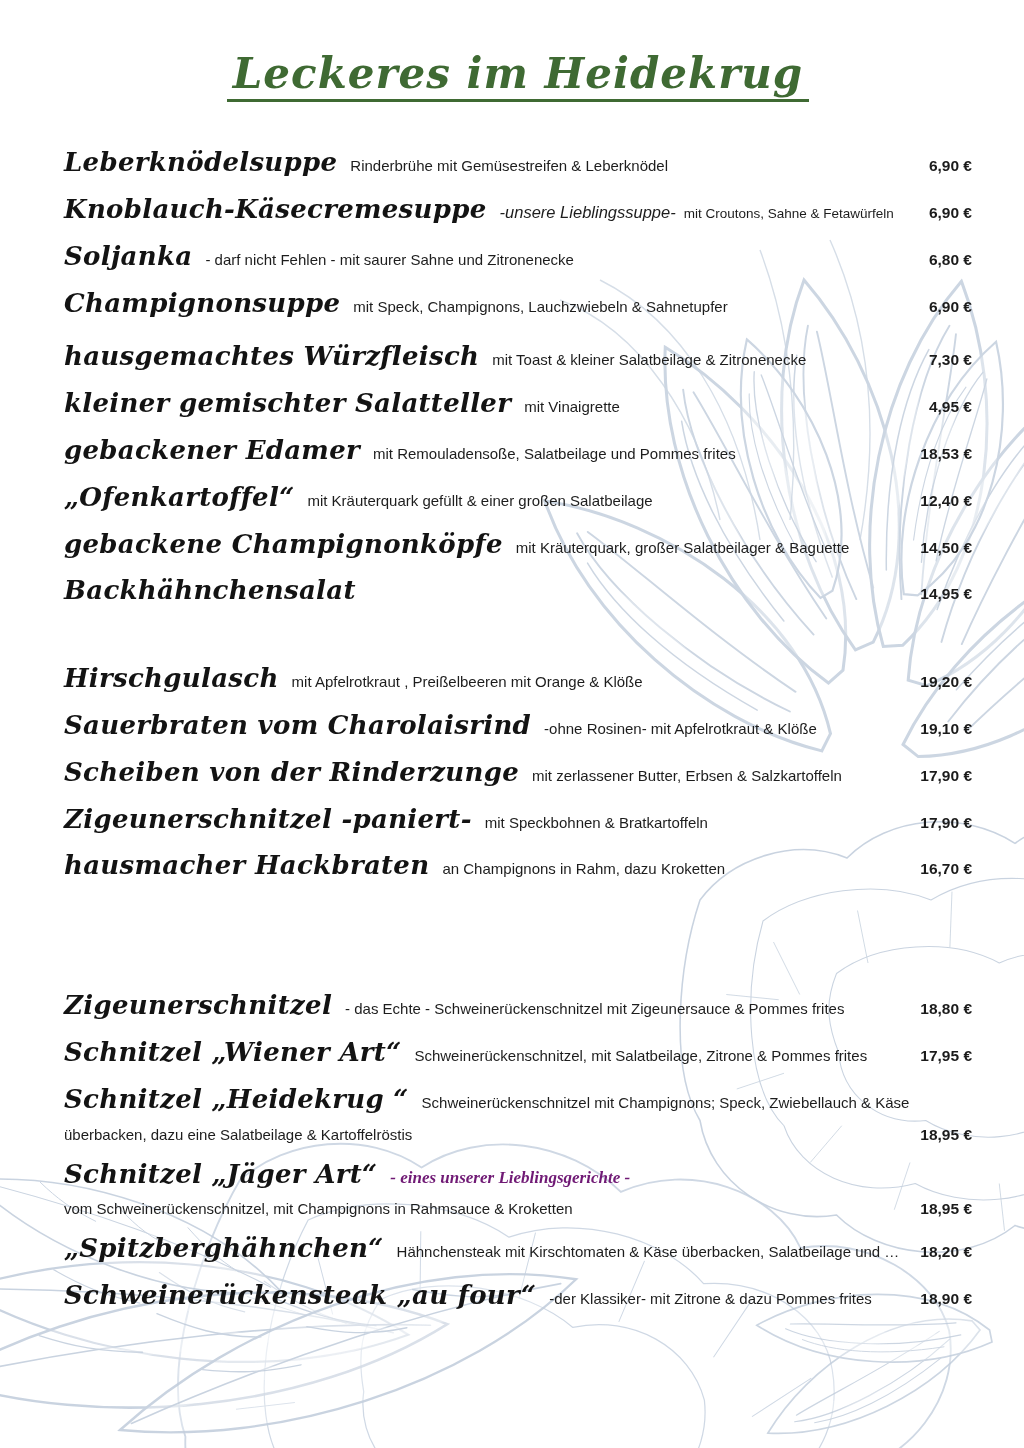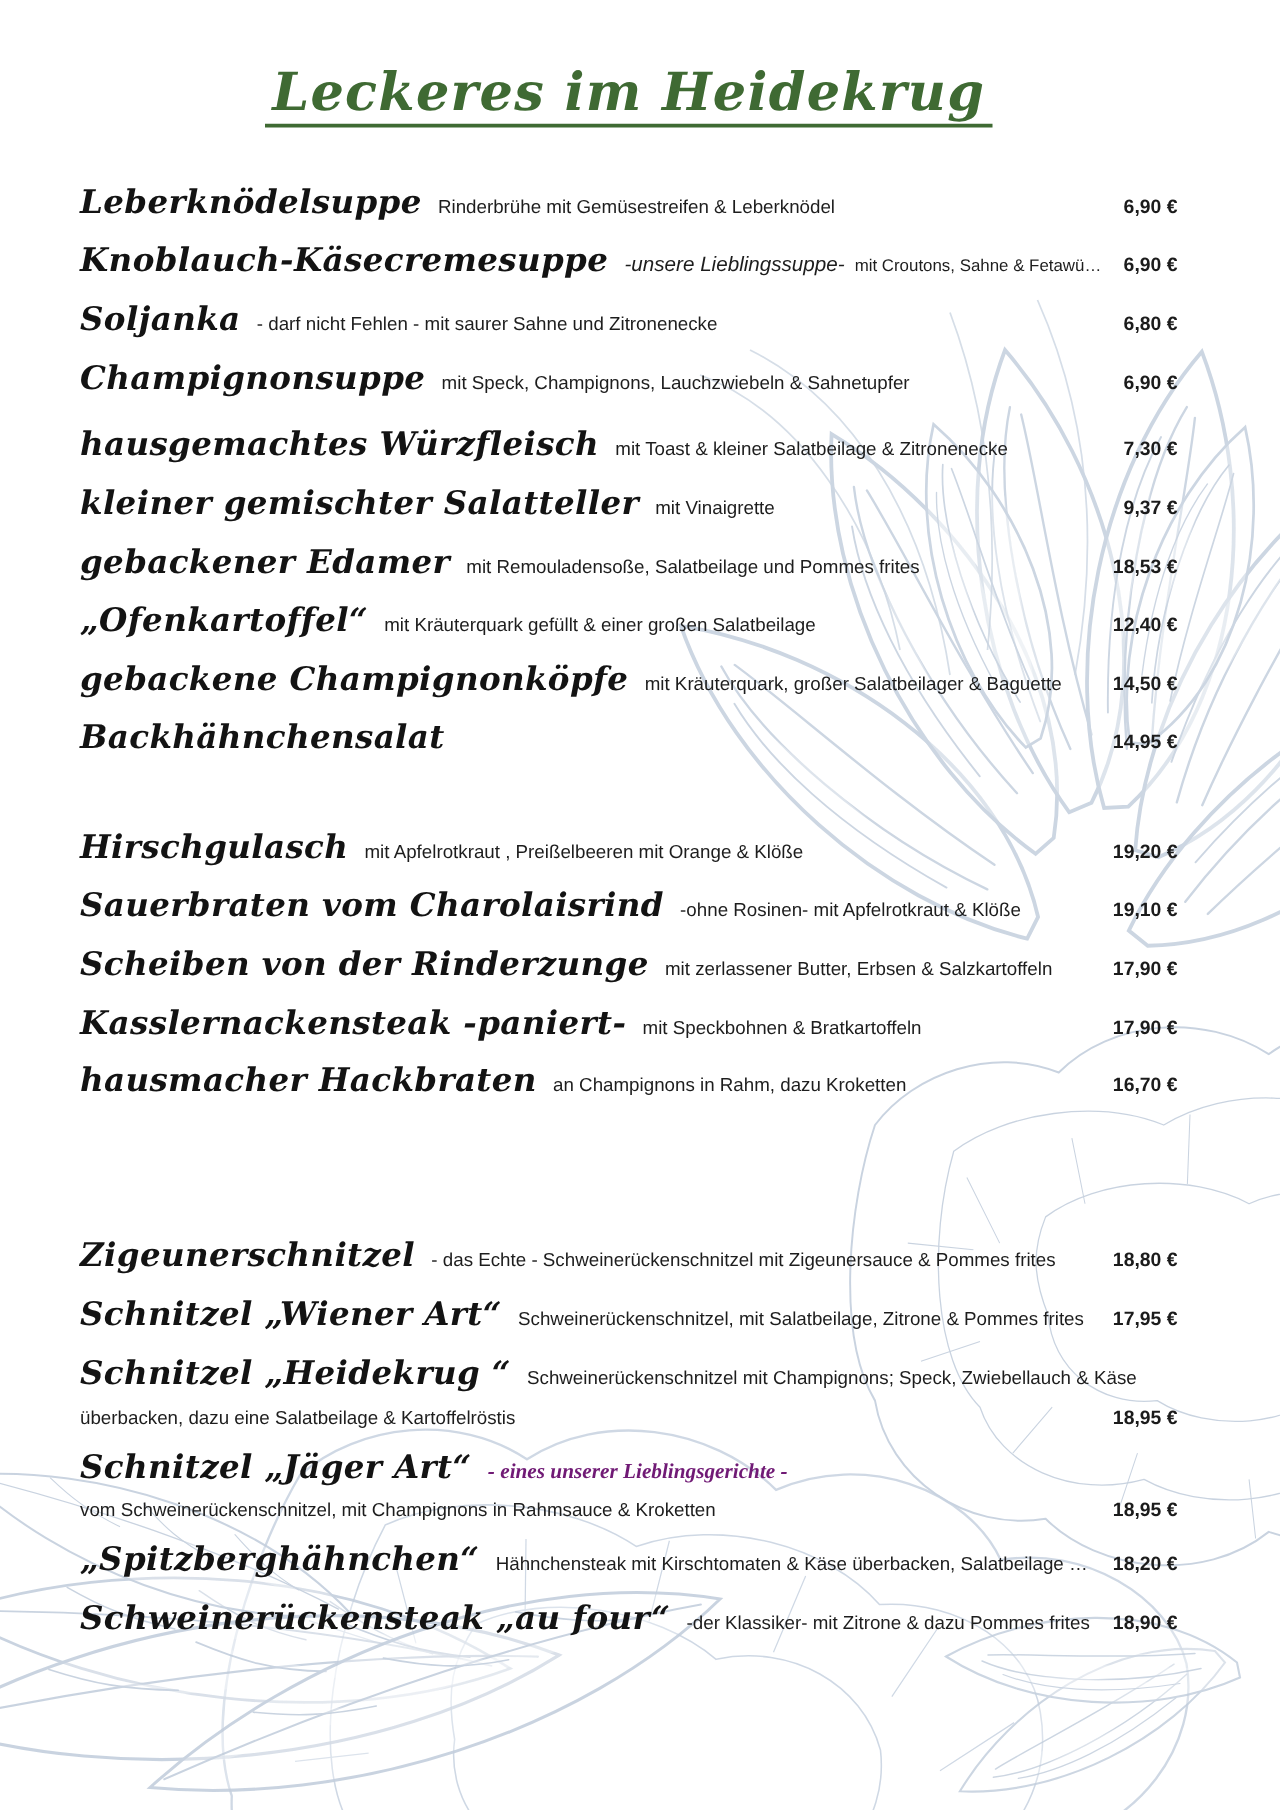--- a/index.html
+++ b/index.html
@@ -12,21 +12,21 @@
     overflow:hidden;
   }
   
   .watermark{
     position:absolute;inset:0;width:1024px;height:1448px;
     z-index:0;pointer-events:none;
   }
   
   .page{
     position:absolute;inset:0;z-index:1;
-    padding:50px 82px 0 64px;
+    padding:50px 52px 0 64px;
     box-sizing:border-box;
     border-radius:25px;
   }
   .title-wrap{text-align:center;margin-bottom:44px;}
   .page-title{
     display:inline-block;
     font-family:"DejaVu Serif", serif;
     font-style:italic;font-weight:bold;
     font-size:42px;line-height:1.15;
     letter-spacing:1px;
@@ -162,21 +162,21 @@
       </div>
       <div class="menu-section gap-m">
         <div class="row">
           <span class="dish">hausgemachtes Würzfleisch</span>
           <span class="desc">mit Toast &amp; kleiner Salatbeilage &amp; Zitronenecke</span>
           <span class="price">7,30 €</span>
         </div>
         <div class="row">
           <span class="dish">kleiner gemischter Salatteller</span>
           <span class="desc">mit Vinaigrette</span>
-          <span class="price">9,37 €</span>
+          <span class="price">4,95 €</span>
         </div>
         <div class="row">
           <span class="dish">gebackener Edamer</span>
           <span class="desc">mit Remouladensoße, Salatbeilage und Pommes frites</span>
           <span class="price">18,53 €</span>
         </div>
         <div class="row">
           <span class="dish">„Ofenkartoffel“</span>
           <span class="desc">mit Kräuterquark gefüllt &amp; einer großen Salatbeilage</span>
           <span class="price">12,40 €</span>
@@ -201,21 +201,21 @@
           <span class="dish">Sauerbraten vom Charolaisrind</span>
           <span class="desc">-ohne Rosinen- mit Apfelrotkraut &amp; Klöße</span>
           <span class="price">19,10 €</span>
         </div>
         <div class="row">
           <span class="dish">Scheiben von der Rinderzunge</span>
           <span class="desc">mit zerlassener Butter, Erbsen &amp; Salzkartoffeln</span>
           <span class="price">17,90 €</span>
         </div>
         <div class="row">
-          <span class="dish">Kasslernackensteak -paniert-</span>
+          <span class="dish">Zigeunerschnitzel -paniert-</span>
           <span class="desc">mit Speckbohnen &amp; Bratkartoffeln</span>
           <span class="price">17,90 €</span>
         </div>
         <div class="row">
           <span class="dish">hausmacher Hackbraten</span>
           <span class="desc">an Champignons in Rahm, dazu Kroketten</span>
           <span class="price">16,70 €</span>
         </div>
       </div>
       <div class="menu-section gap-s">

